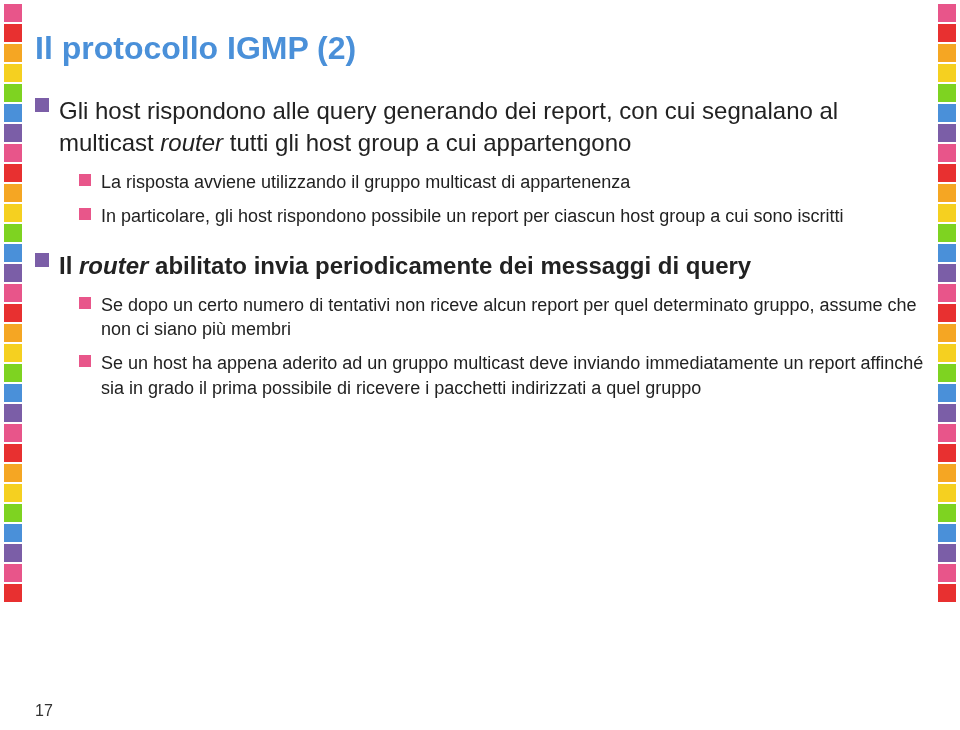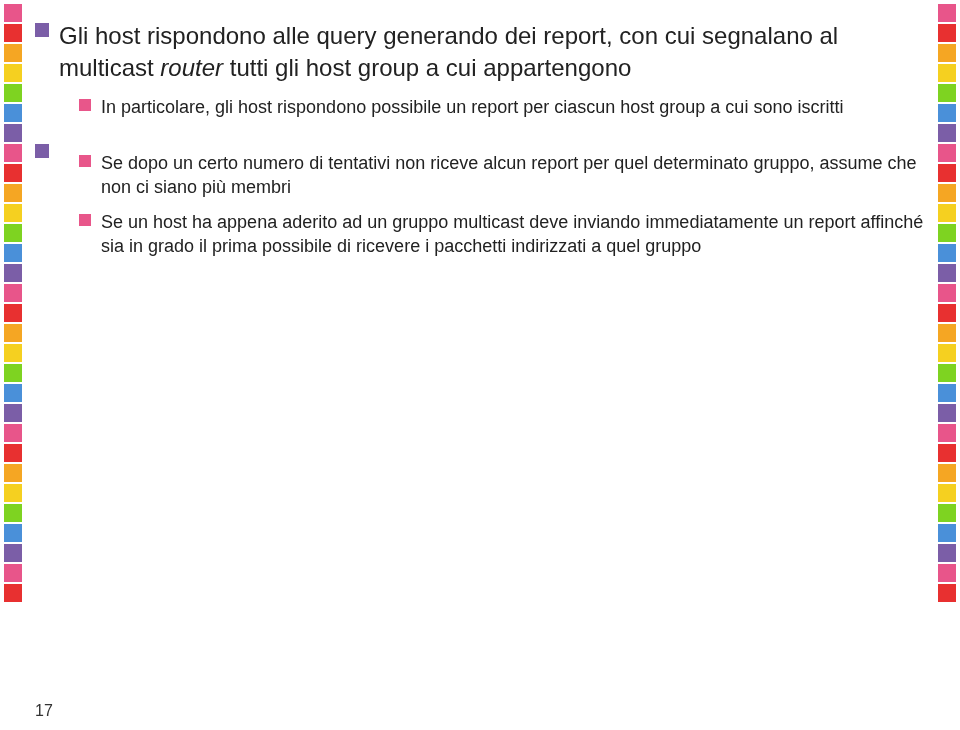--- a/index.html
+++ b/index.html
@@ -194,41 +194,49 @@
     <div class="sq" style="background: rgb(245, 166, 35);"></div>
     <div class="sq" style="background: rgb(245, 208, 32);"></div>
     <div class="sq" style="background: rgb(126, 211, 33);"></div>
     <div class="sq" style="background: rgb(74, 144, 217);"></div>
     <div class="sq" style="background: rgb(123, 94, 167);"></div>
     <div class="sq" style="background: rgb(232, 85, 138);"></div>
     <div class="sq" style="background: rgb(232, 48, 48);"></div>
   </div>
 
 <div class="main-content">
+  <h1 class="title">Il protocollo IGMP (2)</h1>
 
   <ul class="bullet-list">
 
     <li>
       <span class="bullet-icon purple-sq"></span>
       <div>
         <span class="main-bullet-text">
           Gli host rispondono alle query generando dei report, con cui segnalano al multicast <span style="font-style:italic;">router</span> tutti gli host group a cui appartengono
         </span>
         <ul class="sub-list">
           <li>
             <span class="sub-bullet"></span>
+            <span>La risposta avviene utilizzando il gruppo multicast di appartenenza</span>
+          </li>
+          <li>
+            <span class="sub-bullet"></span>
             <span>In particolare, gli host rispondono possibile un report per ciascun host group a cui sono iscritti</span>
           </li>
         </ul>
       </div>
     </li>
 
     <li>
       <span class="bullet-icon purple-sq"></span>
       <div>
+        <span class="main-bullet-text">
+          <strong>Il <span style="font-style:italic;">router</span> abilitato invia periodicamente dei messaggi di query</strong>
+        </span>
         <ul class="sub-list">
           <li>
             <span class="sub-bullet"></span>
             <span>Se dopo un certo numero di tentativi non riceve alcun report per quel determinato gruppo, assume che non ci siano più membri</span>
           </li>
           <li>
             <span class="sub-bullet"></span>
             <span>Se un host ha appena aderito ad un gruppo multicast deve inviando immediatamente un report affinché sia in grado il prima possibile di ricevere i pacchetti indirizzati a quel gruppo</span>
           </li>
         </ul>

